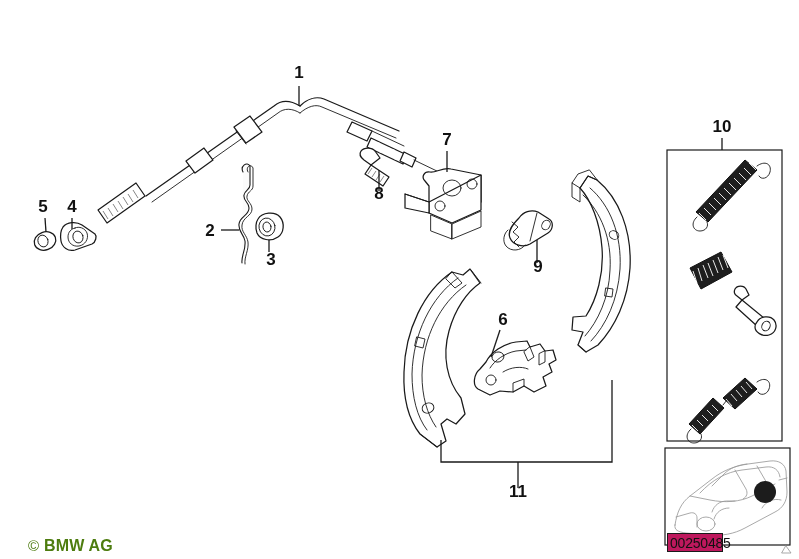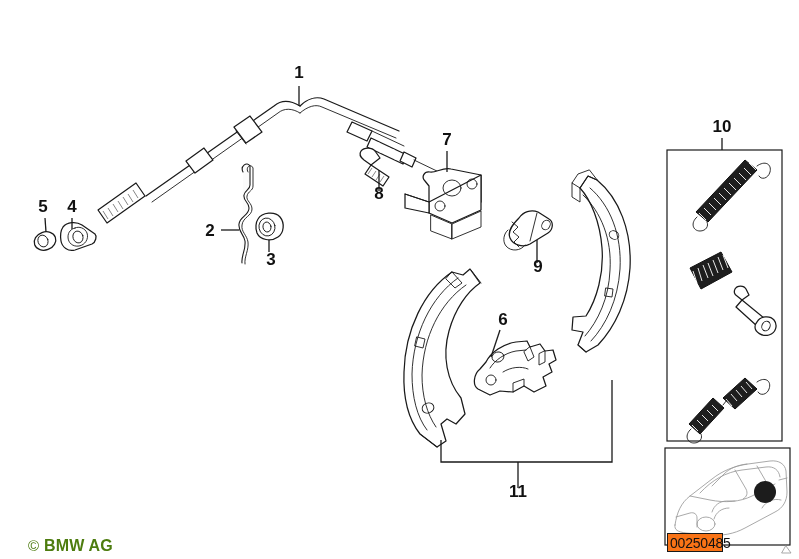--- a/index.html
+++ b/index.html
@@ -39,21 +39,21 @@
     letter-spacing:0.2px;
     white-space:nowrap;
     margin-top:16px;
   }
   .copyright .mark{font-weight:normal;font-size:15px;}
   .partnum{
     position:absolute;
     left:667px;top:533px;
     width:56px;height:19px;
     border:1px solid #1a1a1a;
-    background:#f97316;
+    background:#be185d;
     font-family:"Liberation Sans", sans-serif;
     font-size:14px;
     color:#111;
     line-height:19px;
     text-align:left;
     padding-left:2px;
     box-sizing:border-box;
     letter-spacing:-0.2px;
   }
 </style>

